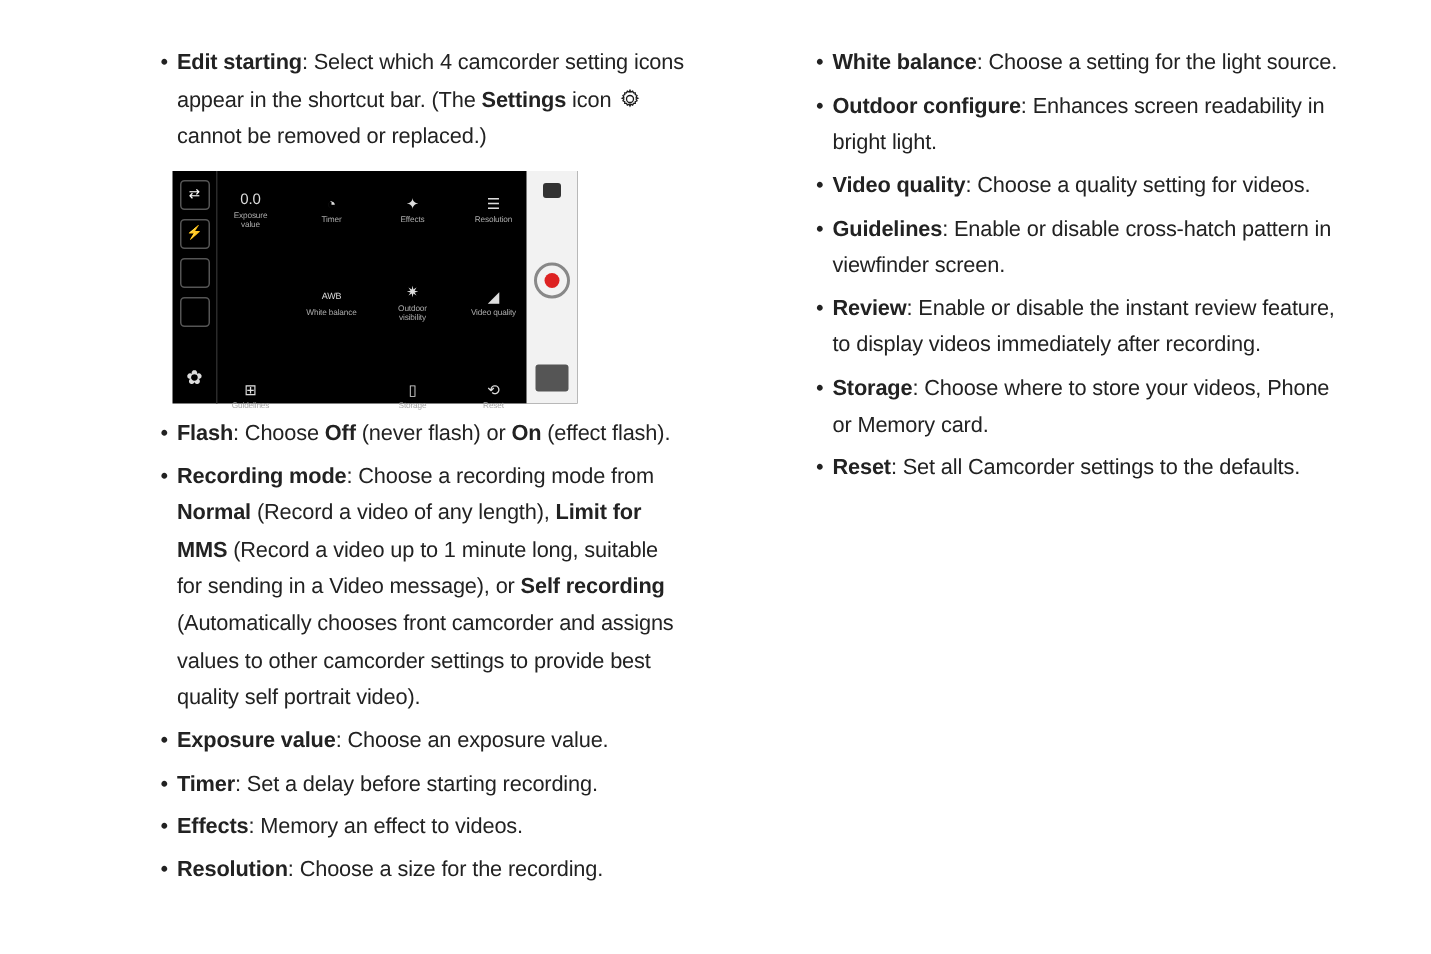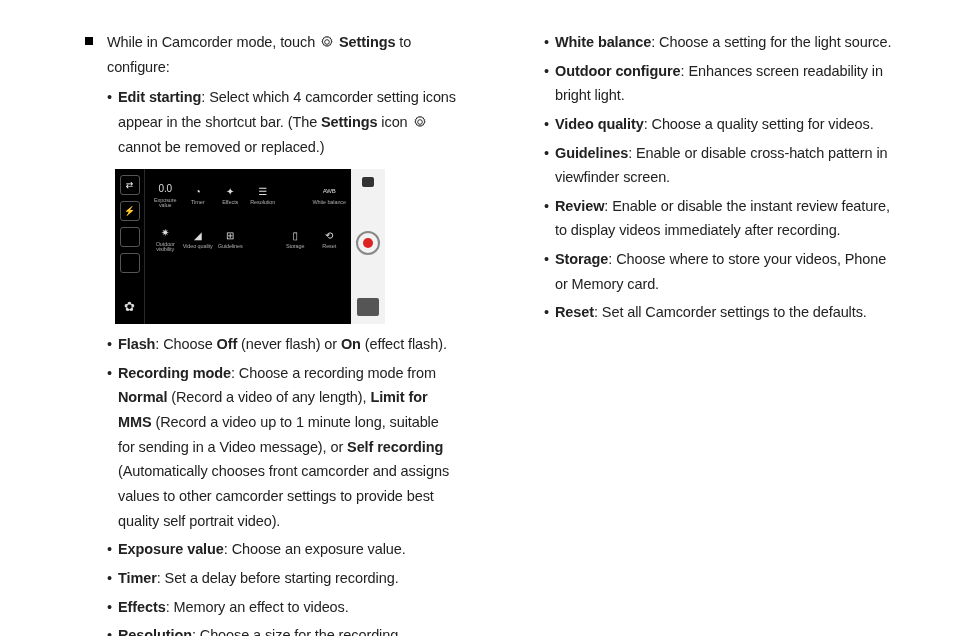--- a/index.html
+++ b/index.html
@@ -84,23 +84,23 @@
     }
     .shot-left .gearic {
       margin-top: auto;
       margin-bottom: 6px;
       font-size: 13px;
       color: #ddd;
     }
     .shot-mid { flex: 1; display: flex; flex-direction: column; }
     .shot-grid {
       display: grid;
-      grid-template-columns: repeat(6, 1fr);
+      grid-template-columns: repeat(4, 1fr);
       grid-auto-rows: 42px;
-      gap: 2px;
+      gap: 20px;
       padding: 5px;
     }
     .shot-grid .cell {
       display: flex;
       flex-direction: column;
       align-items: center;
       justify-content: center;
       gap: 2px;
     }
     .shot-grid .cell .cico {
@@ -134,30 +134,20 @@
     }
     .record .red { width: 10px; height: 10px; border-radius: 50%; background: #d22; }
     .thumb { width: 22px; height: 18px; background: #555; border-radius: 2px; }
   </style>
 </head>
 <body>
 
 <div class="columns">
   <div class="col col-left">
 
-    <div class="lead">
-      <span class="square"></span>
-      <span class="lead-text">
-        <span>While in Camcorder mode, touch </span>
-        <svg class="gear" viewBox="0 0 24 24">
-            <path fill="none" stroke="#000" stroke-width="1.5" d="M12 8a4 4 0 100 8 4 4 0 000-8zM12 2l1 2 2-1 1 2 2 0 0 2 2 1-1 2 2 1-2 1 1 2-2 1 0 2-2 0-1 2-2-1-1 2-1-2-2 1-1-2-2 0 0-2-2-1 1-2-2-1 2-1-1-2 2-1 0-2 2 0 1-2 2 1z" opacity="0.9"></path>
-          </svg>
-        <b>Settings</b><span> to configure:</span>
-      </span>
-    </div>
 
     <div class="bullet-item">
       <span class="dot">•</span>
       <div class="bullet-body">
         <b>Edit starting</b><span>: Select which 4 camcorder setting icons appear in the shortcut bar. (The </span><b>Settings</b><span> icon </span><svg class="gear" viewBox="0 0 24 24">
             <path fill="none" stroke="#000" stroke-width="1.5" d="M12 8a4 4 0 100 8 4 4 0 000-8zM12 2l1 2 2-1 1 2 2 0 0 2 2 1-1 2 2 1-2 1 1 2-2 1 0 2-2 0-1 2-2-1-1 2-1-2-2 1-1-2-2 0 0-2-2-1 1-2-2-1 2-1-1-2 2-1 0-2 2 0 1-2 2 1z" opacity="0.9"></path>
           </svg><span> cannot be removed or replaced.)</span>
       </div>
     </div>
 

